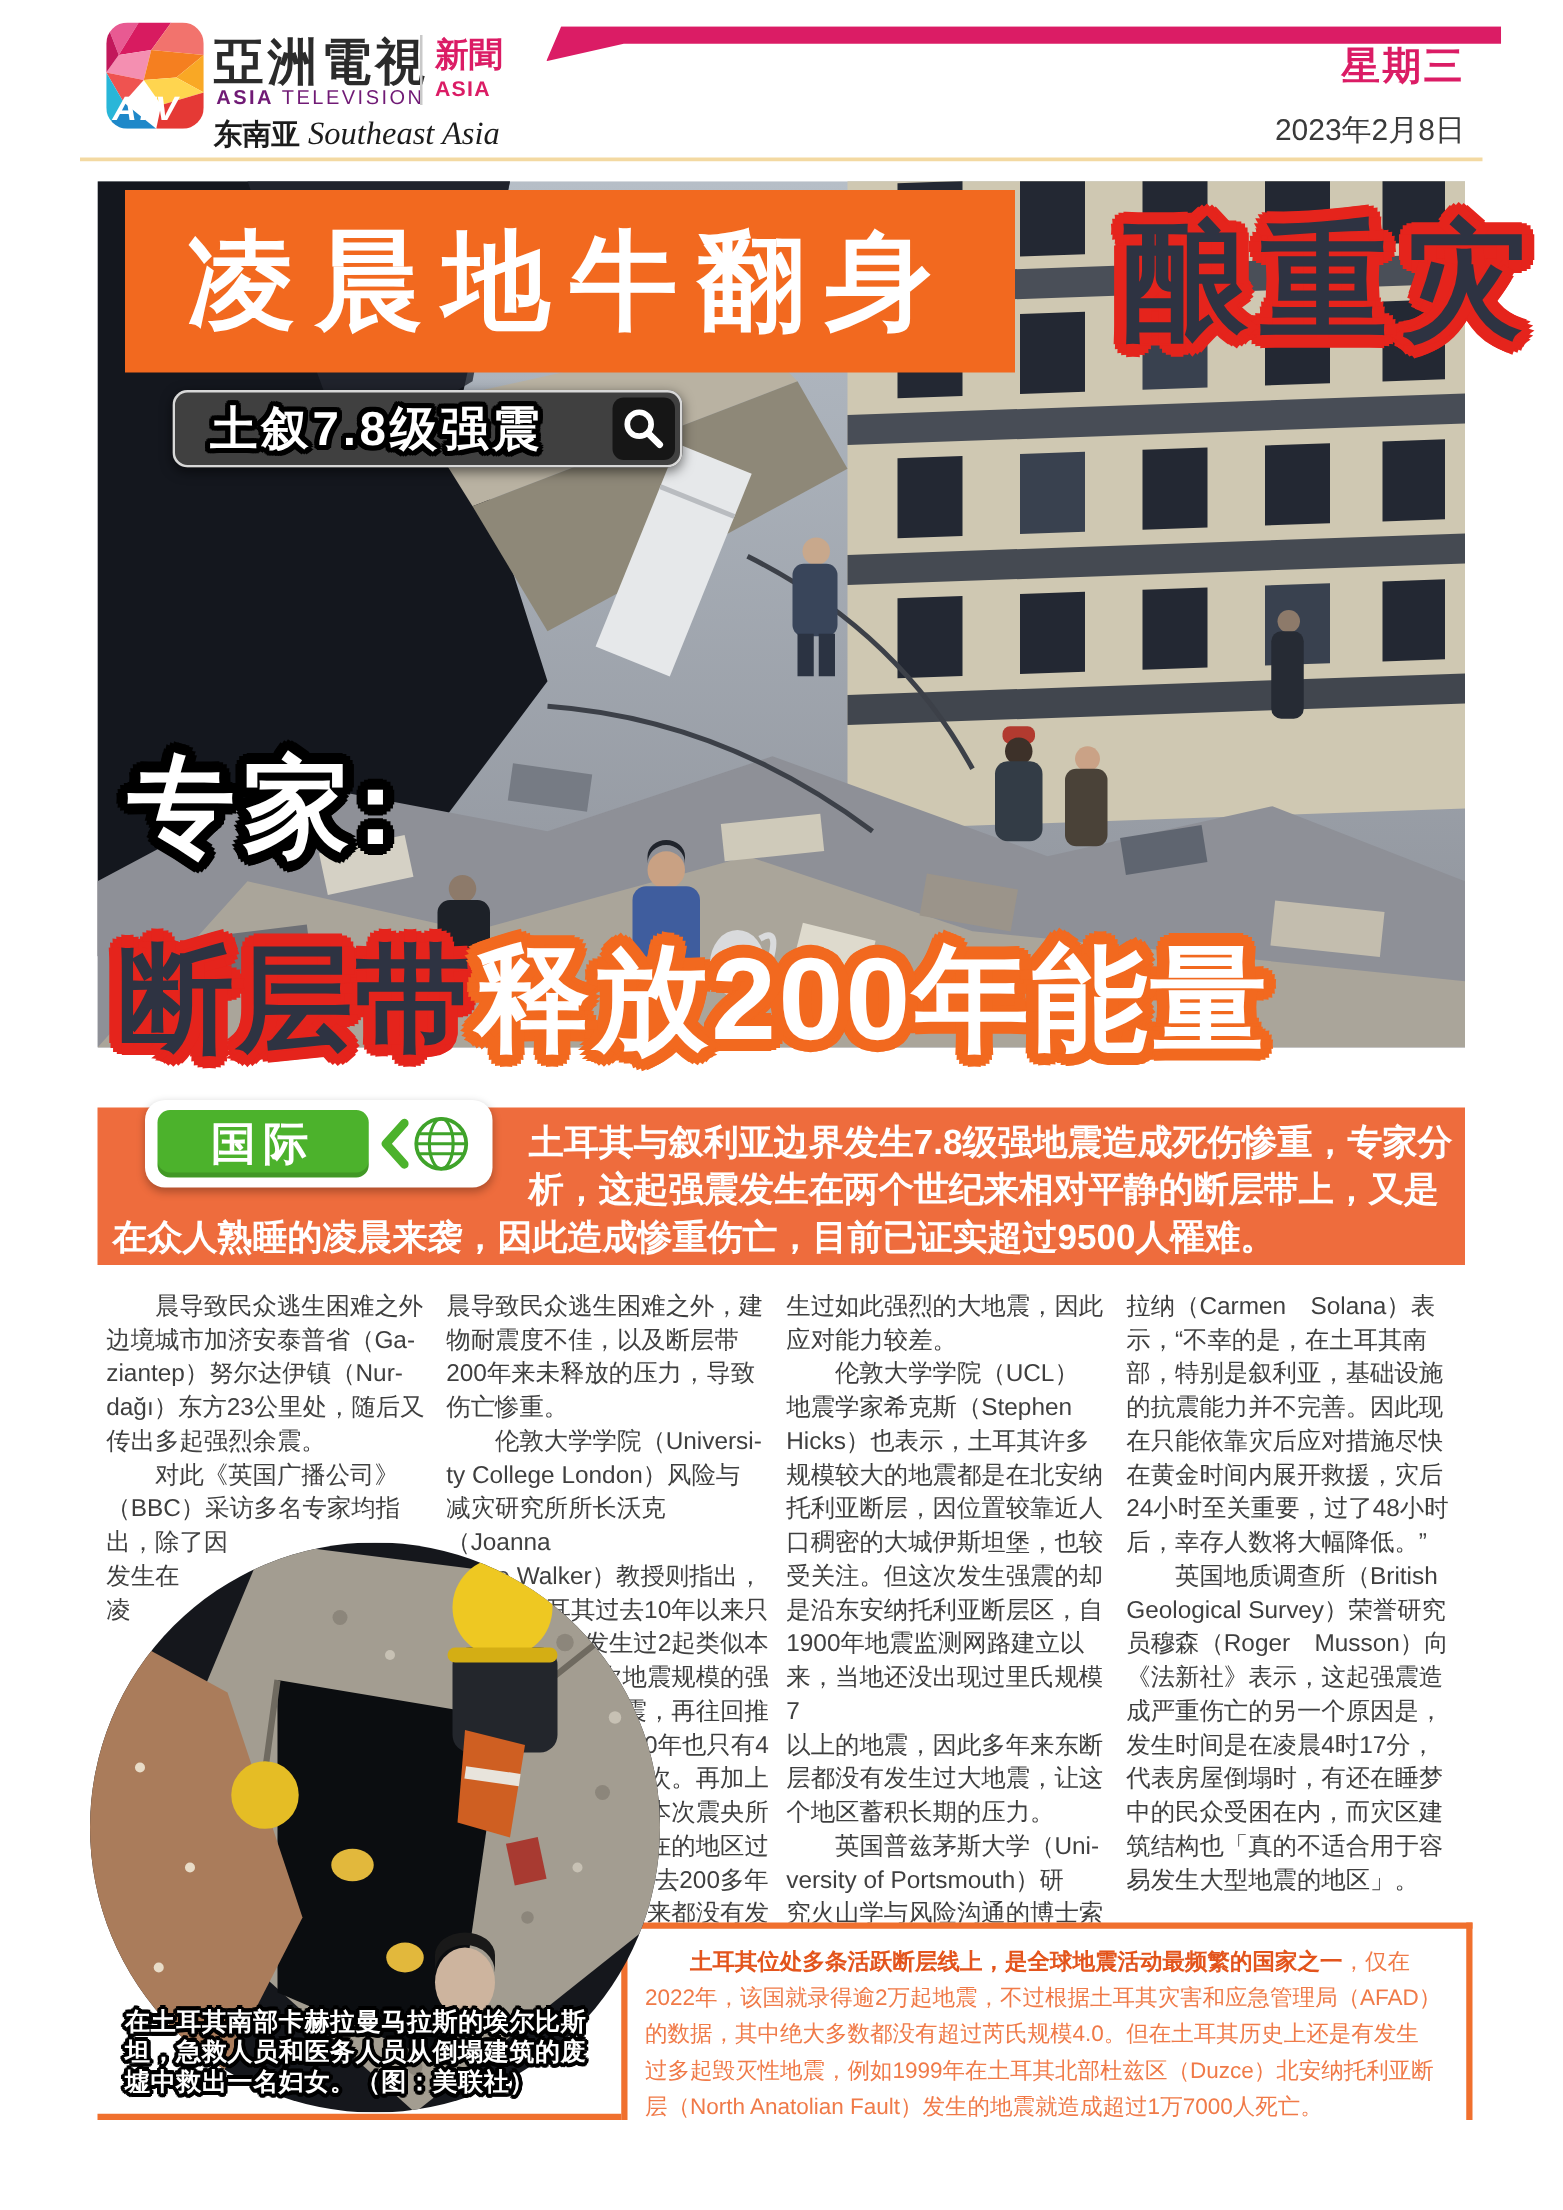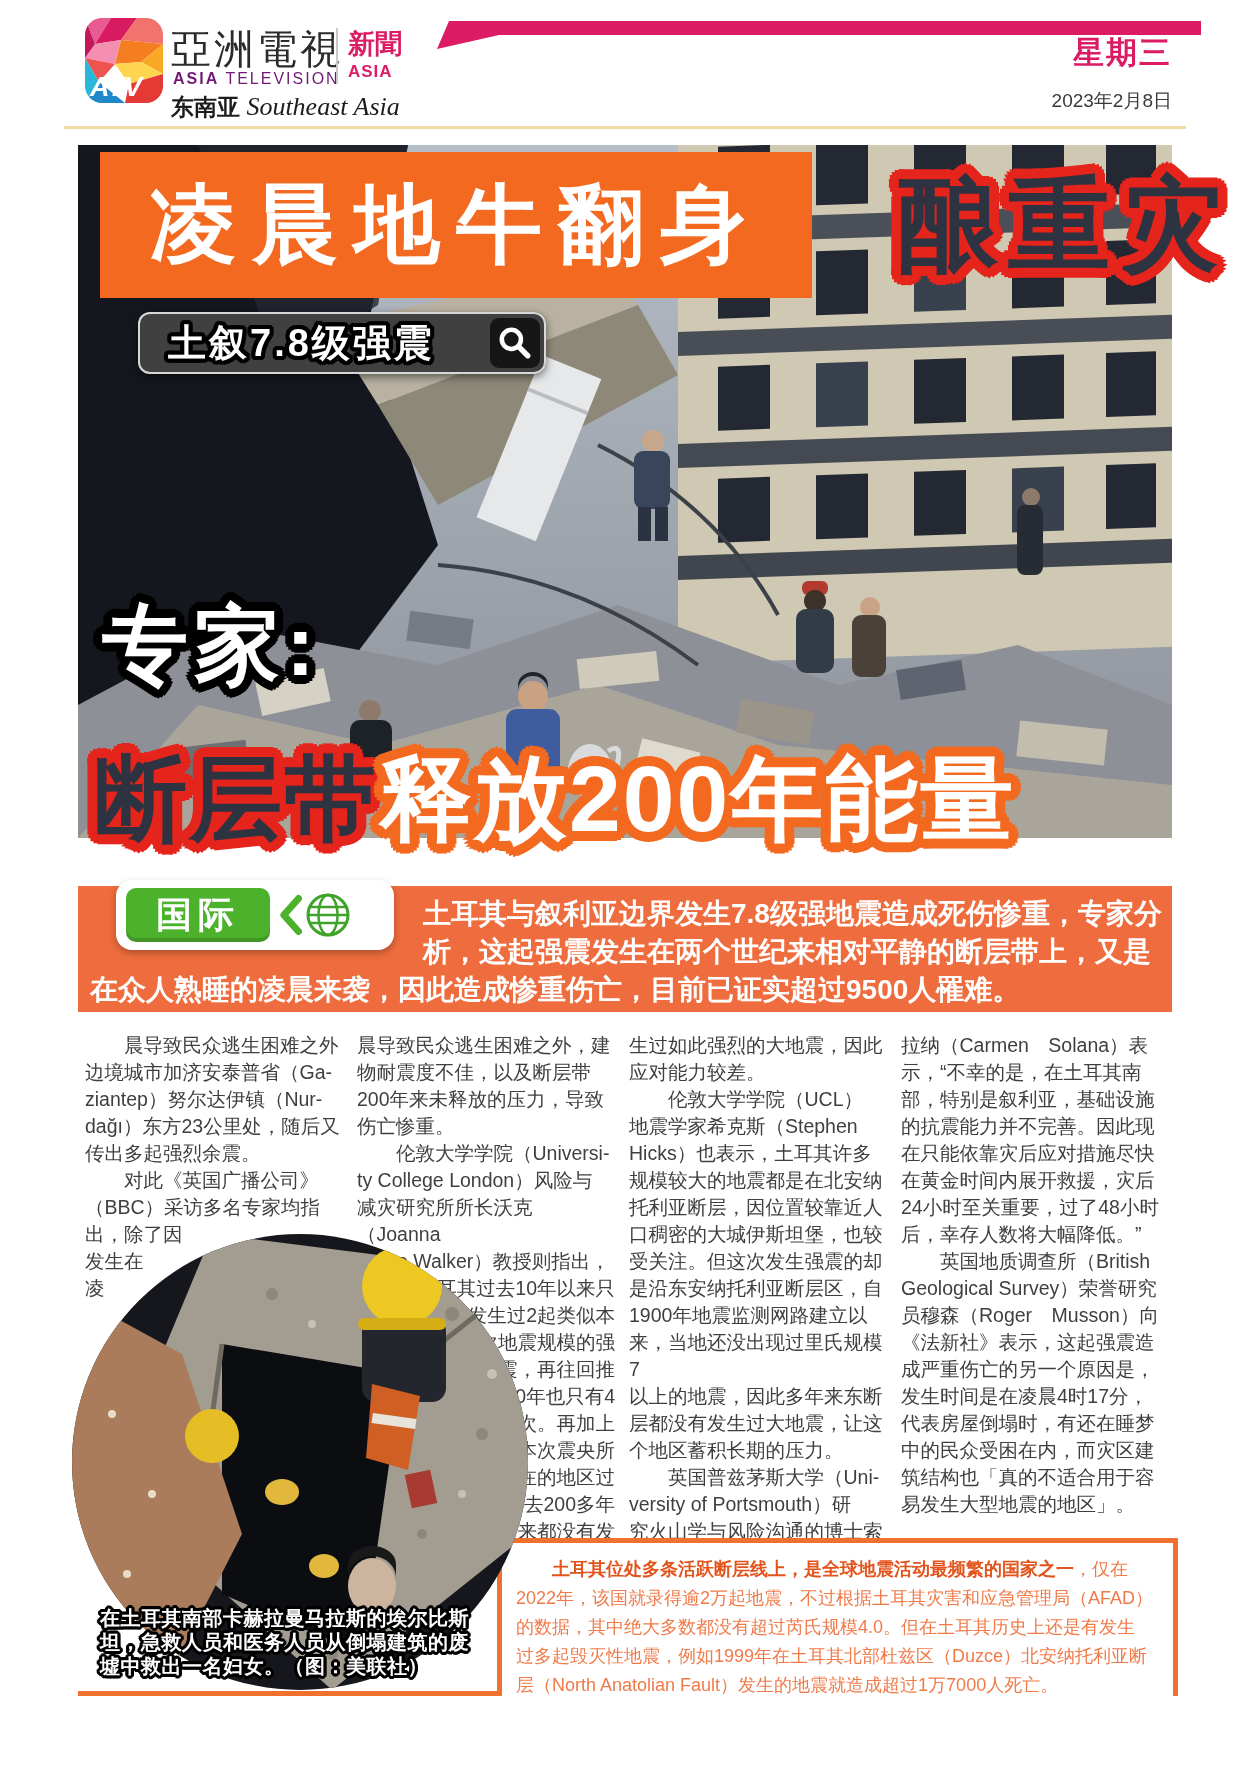--- a/index.html
+++ b/index.html
@@ -3,33 +3,33 @@
 <meta charset="utf-8">
 <style>
   html,body{margin:0;padding:0;background:#ffffff;}
   .page{position:relative;width:1250px;height:1768px;background:#ffffff;overflow:hidden;
         font-family:"Liberation Sans","DejaVu Sans",sans-serif;}
   .abs{position:absolute;}
   .pre{white-space:pre-line;}
 
   
   .logo-icon{left:85px;top:18px;width:78px;height:85px;}
-  .brand-cn{left:171px;top:22px;font-size:40px;font-weight:400;color:#2b2b2b;letter-spacing:3px;}
+  .brand-cn{left:171px;top:22px;font-size:40px;font-weight:700;color:#2b2b2b;letter-spacing:3px;}
   .brand-en{left:173px;top:70px;font-size:16px;color:#701a75;letter-spacing:2px;}
   .brand-en .b{font-weight:800;}
   .brand-divider{left:336px;top:28px;width:2px;height:56px;background:#c9c9c9;}
   .news-cn{left:348px;top:26px;font-size:27px;font-weight:800;color:#DB1C65;}
   .news-en{left:348px;top:62px;font-size:17px;font-weight:600;color:#DB1C65;letter-spacing:1px;}
   .region{left:171px;top:92px;font-size:23px;color:#1c1c1c;}
   .region .cn{font-weight:700;}
   .region .en{font-family:"Liberation Serif","DejaVu Serif",serif;font-style:italic;font-size:26px;}
   .ribbon{left:437px;top:21px;width:764px;height:28px;background:#DB1C65;
           clip-path:polygon(12px 0,100% 0,100% 50%,62px 50%,0 100%);}
   .weekday{right:78px;top:32px;font-size:31px;font-weight:900;color:#DB1C65;letter-spacing:2px;}
-  .date{right:78px;top:88px;font-size:19px;color:#3a3a3a;}
+  .date{right:78px;top:88px;font-size:24px;color:#3a3a3a;}
   .header-rule{left:64px;top:126px;width:1122px;height:3px;background:#F3D9A2;}
 
   
   .photo{left:78px;top:145px;width:1094px;height:693px;overflow:visible;}
   .photo > svg{position:absolute;left:0;top:0;width:1094px;height:693px;}
   .hl1-box{left:22px;top:7px;width:712px;height:146px;background:#F2691F;
            display:flex;align-items:center;justify-content:center;z-index:3;}
   .hl1{font-size:86px;font-weight:900;color:#ffffff;letter-spacing:16px;white-space:nowrap;}
   .hl2{left:818px;top:0px;height:160px;line-height:160px;font-size:102px;font-weight:900;
        color:#2E3342;letter-spacing:10px;white-space:nowrap;z-index:3;}
@@ -60,21 +60,21 @@
       display:flex;align-items:center;justify-content:center;}
   .kicker{left:24px;top:443px;font-size:86px;font-weight:900;color:#ffffff;letter-spacing:6px;z-index:3;}
   .subhl{left:16px;top:592px;font-size:93px;font-weight:900;letter-spacing:2px;white-space:nowrap;z-index:3;}
   .subhl .dark{color:#2E3342;}
   .subhl .light{color:#ffffff;}
 
   
   .banner{left:78px;top:886px;width:1094px;height:126px;background:#EE6C3D;}
   .badge{left:38px;top:-6px;width:278px;height:70px;background:#ffffff;border-radius:16px;
          box-shadow:0 3px 7px rgba(0,0,0,.28);display:flex;align-items:center;position:absolute;}
-  .cat-pill{margin-left:10px;width:144px;height:54px;background:#4CB22C;border-radius:10px;
+  .cat-pill{margin-left:10px;width:169px;height:54px;background:#4CB22C;border-radius:10px;
             box-shadow:inset 0 -4px 0 rgba(0,0,0,.14);display:flex;align-items:center;justify-content:center;
             font-size:36px;font-weight:900;color:#ffffff;letter-spacing:6px;}
   .chev{margin-left:6px;width:26px;height:44px;}
   .globe{margin-left:2px;width:48px;height:48px;}
   .lede12{left:345px;top:9px;width:740px;font-size:28px;font-weight:700;color:#ffffff;line-height:38px;position:absolute;}
   .lede3{left:12px;top:85px;font-size:28px;font-weight:700;color:#ffffff;position:absolute;white-space:nowrap;}
 
   
   .col{top:1032px;width:258px;font-size:19.5px;line-height:27px;color:#3f3f3f;text-align:left;}
   .col1{left:85px;} .col2{left:357px;} .col3{left:629px;} .col4{left:901px;width:266px;}

